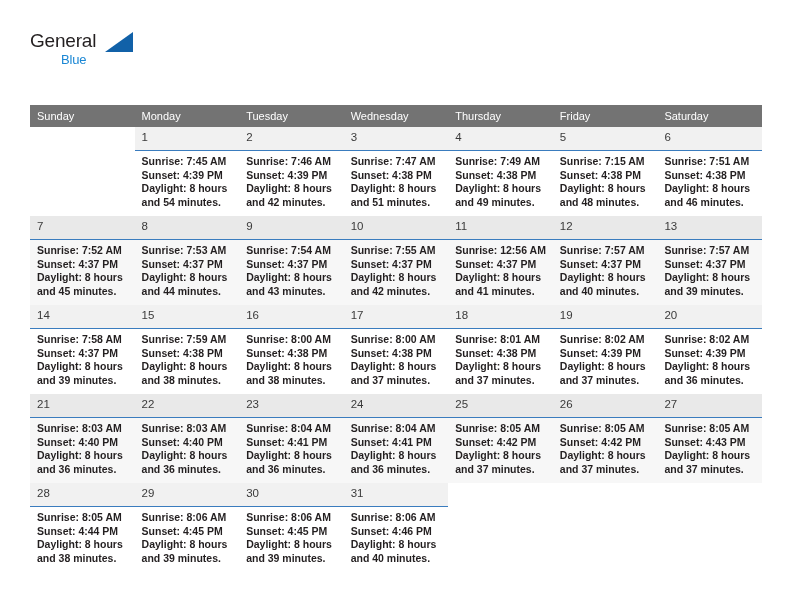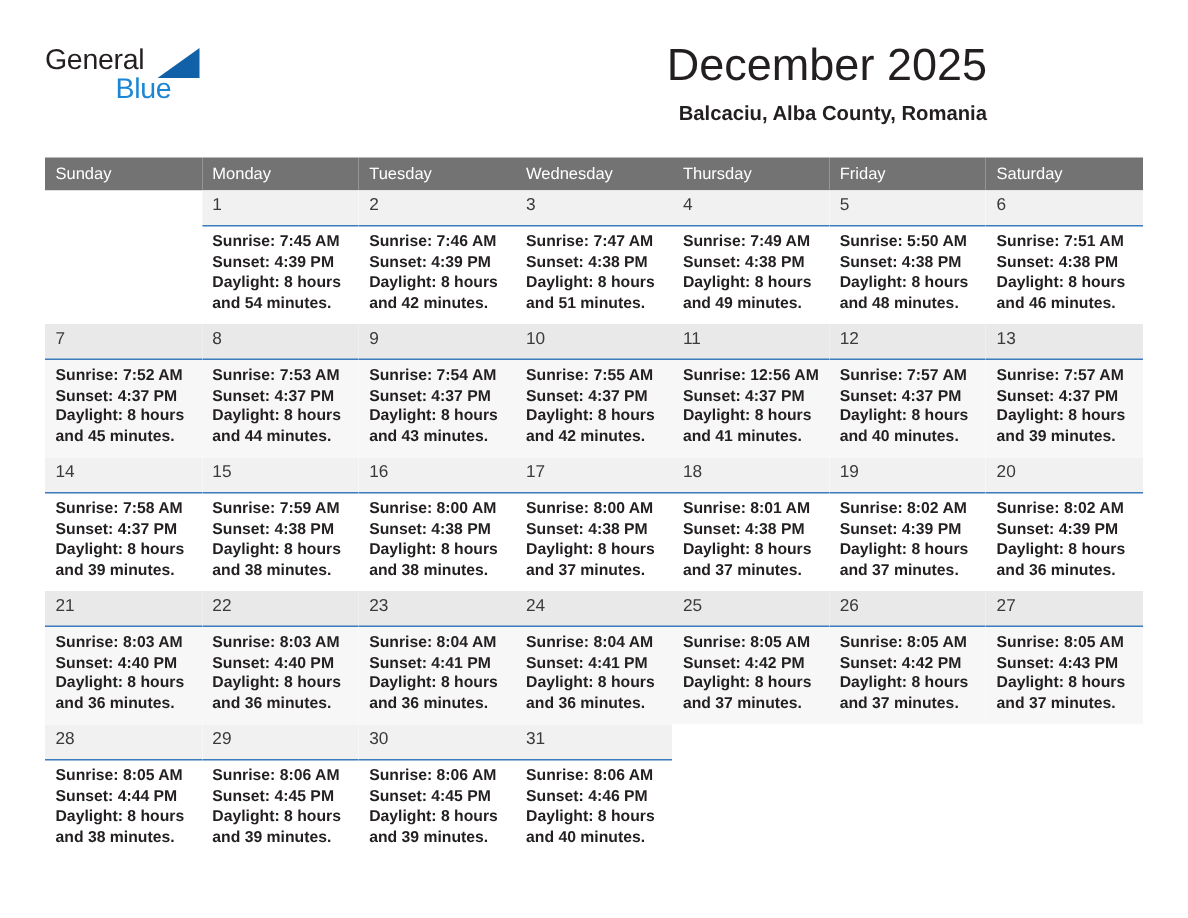--- a/index.html
+++ b/index.html
@@ -42,23 +42,23 @@
     left: 0;
     top: 0;
     font-size: 19px;
     letter-spacing: -0.2px;
     color: #231f20;
     line-height: 22px;
     white-space: nowrap;
   }
   .logo-blue {
     position: absolute;
-    left: 47px;
+    left: 31px;
     top: 19px;
-    font-size: 19px;
+    font-size: 13px;
     letter-spacing: -0.2px;
     color: #1b87d4;
     line-height: 22px;
     white-space: nowrap;
   }
   .logo-tri {
     position: absolute;
     left: 75px;
     top: 2px;
     width: 0;
@@ -163,24 +163,20 @@
 <div class="page">
 
   <div class="header">
 
     <div class="logo">
       <span class="logo-general">General</span>
       <span class="logo-tri"></span>
       <span class="logo-blue">Blue</span>
     </div>
 
-    <div class="title-wrap">
-      <div class="cal-title">December 2025</div>
-      <div class="cal-subtitle">Balcaciu, Alba County, Romania</div>
-    </div>
 
   </div>
 
   <table class="calendar">
     <thead>
       <tr>
         <th>Sunday</th>
         <th>Monday</th>
         <th>Tuesday</th>
         <th>Wednesday</th>
@@ -237,21 +233,21 @@
                 <div>Sunset: 4:38 PM</div>
                 <div>Daylight: 8 hours</div>
                 <div>and 49 minutes.</div>
               </div>
             </div>
           </td>
           <td>
             <div class="cell">
               <div class="daynum">5</div>
               <div class="info">
-                <div>Sunrise: 5:50 AM</div>
+                <div>Sunrise: 7:15 AM</div>
                 <div>Sunset: 4:38 PM</div>
                 <div>Daylight: 8 hours</div>
                 <div>and 48 minutes.</div>
               </div>
             </div>
           </td>
           <td>
             <div class="cell">
               <div class="daynum">6</div>
               <div class="info">

